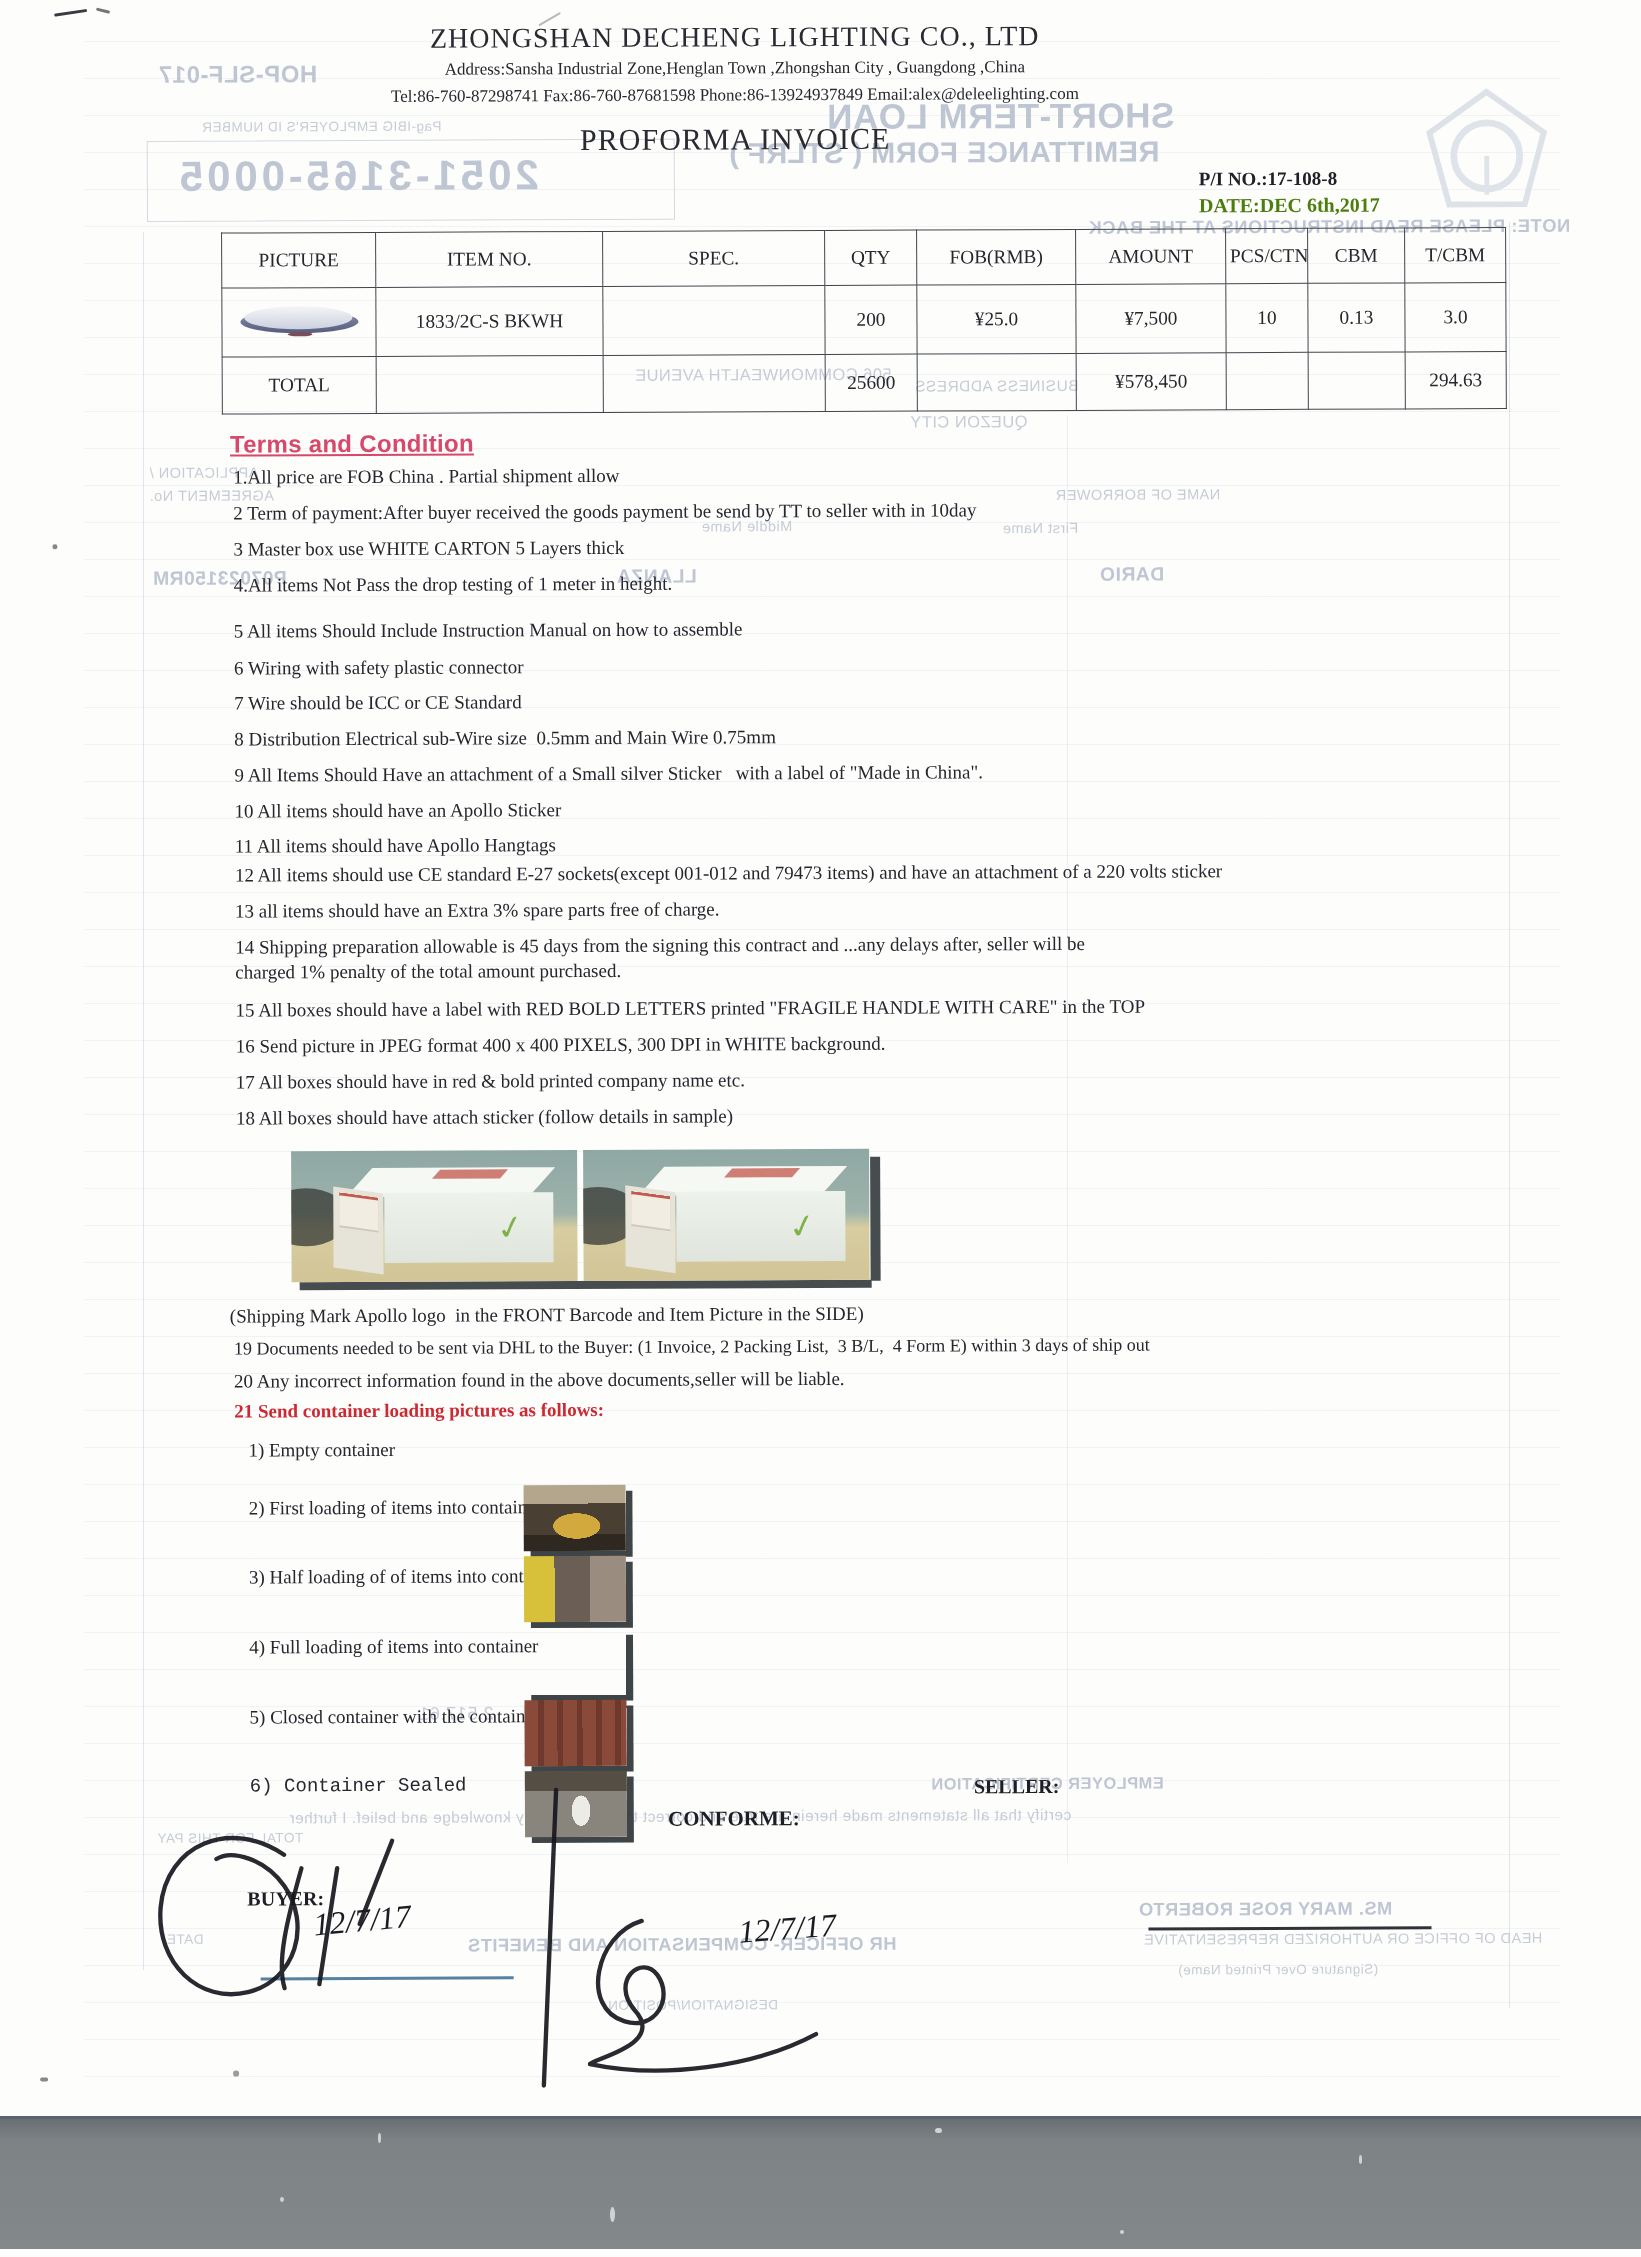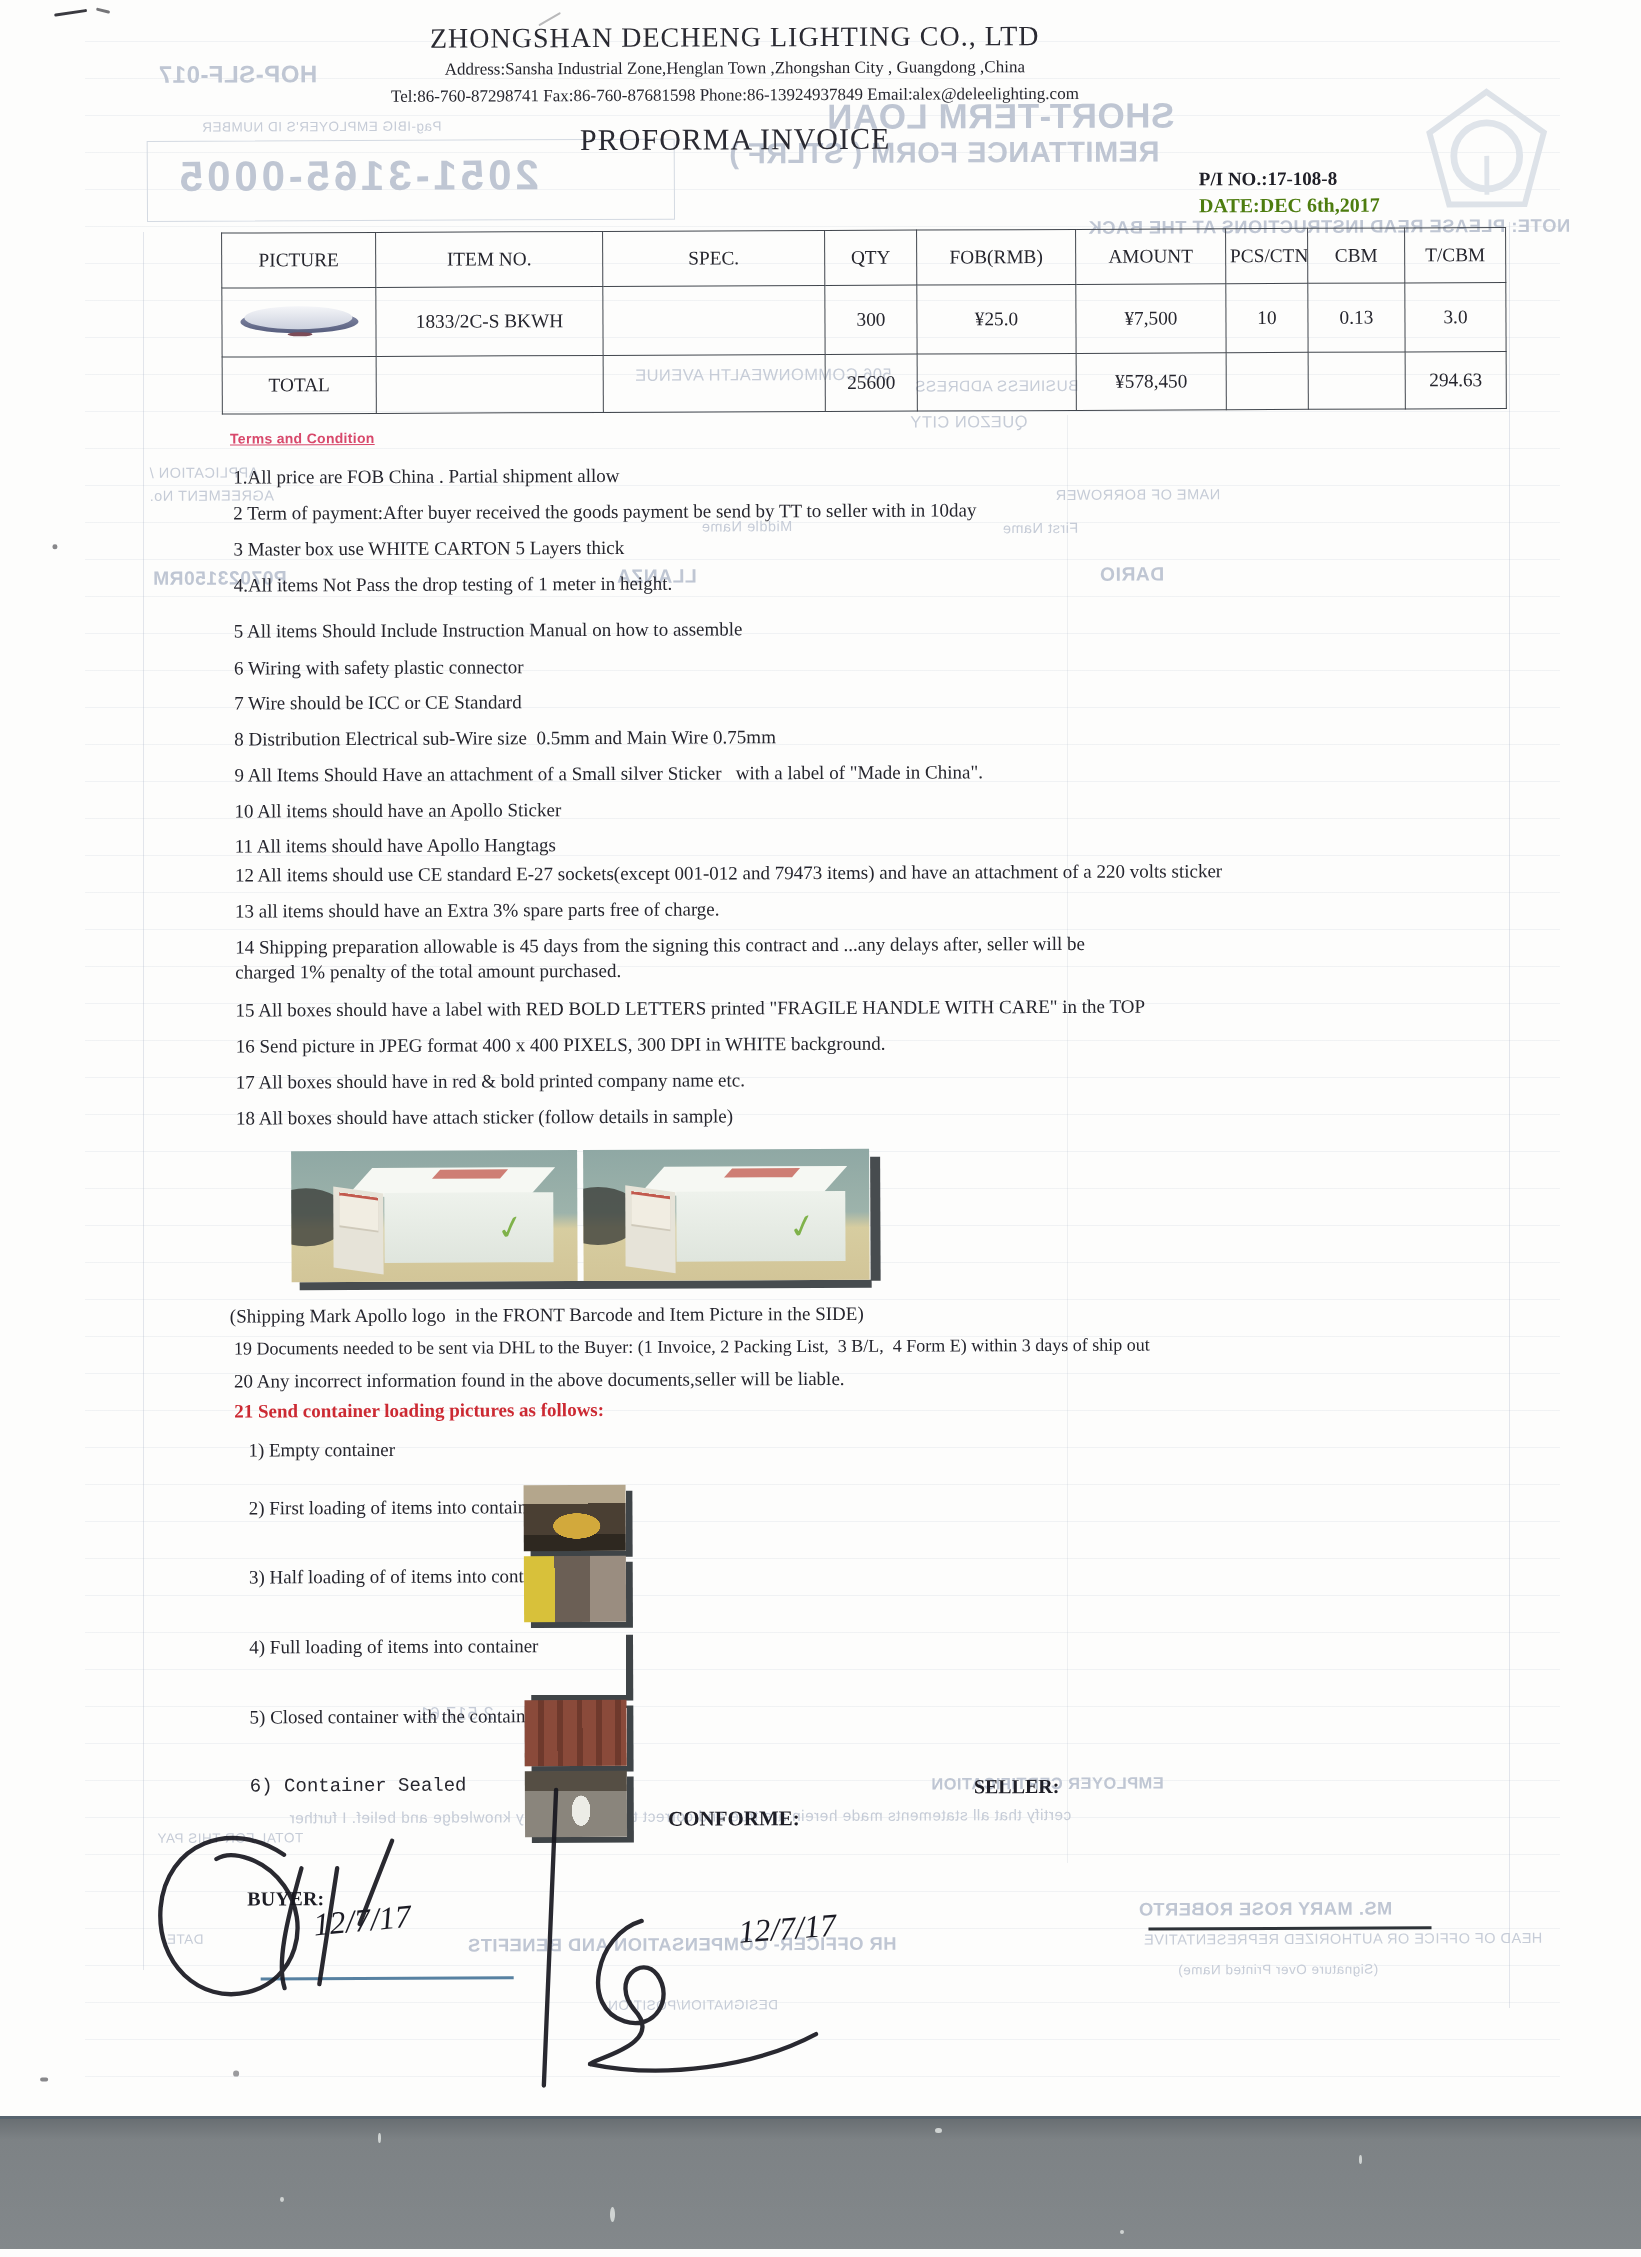--- a/index.html
+++ b/index.html
@@ -9,21 +9,21 @@
   .scan{position:absolute;left:0;top:0;width:1641px;height:2257px;transform:rotate(-0.25deg);transform-origin:50% 40%;}
   
   .bleed{position:absolute;transform:scaleX(-1);color:#c6ccd7;font-family:"Liberation Sans","DejaVu Sans",sans-serif;
          white-space:nowrap;letter-spacing:0.5px;}
   .bleed.b{font-weight:bold;color:#bfc6d3;}
   .stripes{position:absolute;left:85px;top:41px;width:1475px;height:2037px;pointer-events:none;
            background:repeating-linear-gradient(to bottom, rgba(168,180,197,.15) 0 1.4px, transparent 1.4px 37px);}
   .vline{position:absolute;width:1.4px;background:rgba(165,177,194,.30);}
   .ctr{text-align:center;}
   .line{font-size:19px;color:#26262e;white-space:pre;line-height:21px;}
-  .hterm{font-family:"Liberation Sans","DejaVu Sans",sans-serif;font-weight:bold;font-size:14px;
+  .hterm{font-family:"Liberation Sans","DejaVu Sans",sans-serif;font-weight:bold;font-size:24px;
          color:#d8486b;text-decoration:underline;letter-spacing:0.3px;}
   .red21{font-weight:bold;color:#cc2a33;}
   table.inv{border-collapse:collapse;table-layout:fixed;width:1284px;}
   table.inv td{border:1.9px solid #41464d;text-align:center;font-size:19.3px;color:#26262e;padding:0 3.9px;
                overflow:hidden;}
   table.inv tr.hd td{height:54px;}
   table.inv tr.it td{height:68px;}
   table.inv tr.tt td{height:56px;}
   td.lft{text-align:left;padding-left:7.7px;}
   
@@ -143,21 +143,21 @@
         <tr class="it">
           <td>
             <div class="lamp">
               <div class="rim"></div>
                   <div class="dome"></div>
                   <div class="tail"></div>
             </div>
           </td>
           <td class="lft">1833/2C-S BKWH</td>
           <td></td>
-          <td>300</td>
+          <td>200</td>
           <td>¥25.0</td>
           <td>¥7,500</td>
           <td>10</td>
           <td>0.13</td>
           <td>3.0</td>
         </tr>
         <tr class="tt">
           <td class="lft">TOTAL</td>
           <td></td>
           <td></td>

